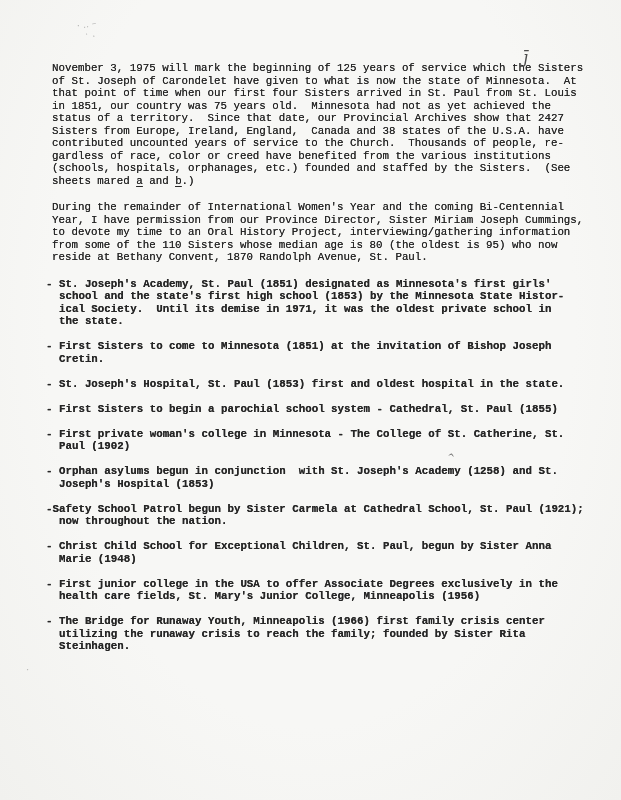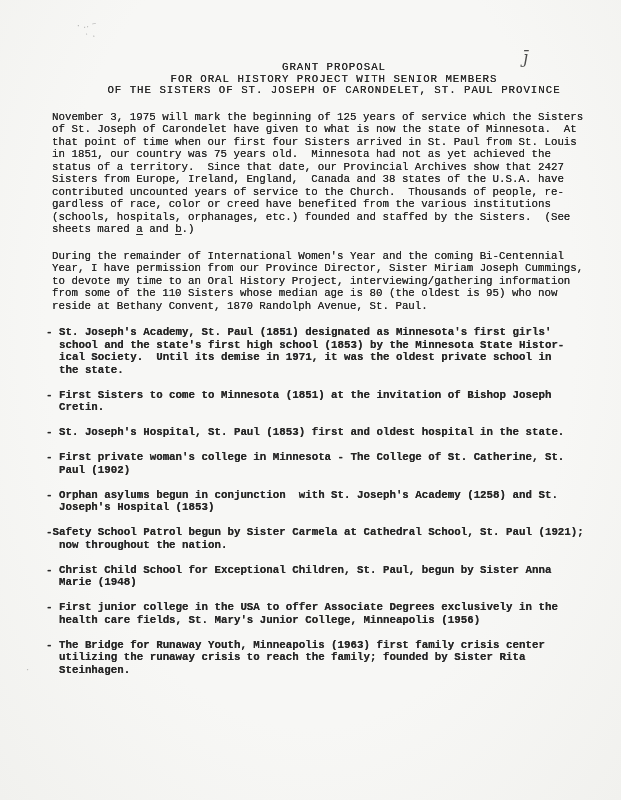--- a/index.html
+++ b/index.html
@@ -78,25 +78,20 @@
 <body>
 
 <div class="page">
 
   <div class="mark mark-tl">·‥–
  ˙·</div>
   <div class="mark mark-tr">j̄</div>
   <div class="mark mark-caret">^</div>
   <div class="mark mark-bl">·</div>
 
-  <header class="doc-header">
-    <div class="hline">GRANT PROPOSAL</div>
-    <div class="hline">FOR ORAL HISTORY PROJECT WITH SENIOR MEMBERS</div>
-    <div class="hline">OF THE SISTERS OF ST. JOSEPH OF CARONDELET, ST. PAUL PROVINCE</div>
-  </header>
 
   <div class="para"><span>November 3, 1975 will mark the beginning of 125 years of service which the Sisters
 of St. Joseph of Carondelet have given to what is now the state of Minnesota.  At
 that point of time when our first four Sisters arrived in St. Paul from St. Louis
 in 1851, our country was 75 years old.  Minnesota had not as yet achieved the
 status of a territory.  Since that date, our Provincial Archives show that 2427
 Sisters from Europe, Ireland, England,  Canada and 38 states of the U.S.A. have
 contributed uncounted years of service to the Church.  Thousands of people, re-
 gardless of race, color or creed have benefited from the various institutions
 (schools, hospitals, orphanages, etc.) founded and staffed by the Sisters.  (See
@@ -109,27 +104,28 @@
 reside at Bethany Convent, 1870 Randolph Avenue, St. Paul.</div>
 
 
   <div class="bullet">- St. Joseph's Academy, St. Paul (1851) designated as Minnesota's first girls'
   school and the state's first high school (1853) by the Minnesota State Histor-
   ical Society.  Until its demise in 1971, it was the oldest private school in
   the state.</div>
   <div class="bullet">- First Sisters to come to Minnesota (1851) at the invitation of Bishop Joseph
   Cretin.</div>
   <div class="bullet">- St. Joseph's Hospital, St. Paul (1853) first and oldest hospital in the state.</div>
+  <div class="bullet">- First Sisters to begin a parochial school system - Cathedral, St. Paul (1855)</div>
   <div class="bullet">- First private woman's college in Minnesota - The College of St. Catherine, St.
   Paul (1902)</div>
   <div class="bullet">- Orphan asylums begun in conjunction  with St. Joseph's Academy (1258) and St.
   Joseph's Hospital (1853)</div>
   <div class="bullet">-Safety School Patrol begun by Sister Carmela at Cathedral School, St. Paul (1921);
   now throughout the nation.</div>
   <div class="bullet">- Christ Child School for Exceptional Children, St. Paul, begun by Sister Anna
   Marie (1948)</div>
   <div class="bullet">- First junior college in the USA to offer Associate Degrees exclusively in the
   health care fields, St. Mary's Junior College, Minneapolis (1956)</div>
-  <div class="bullet">- The Bridge for Runaway Youth, Minneapolis (1963) first family crisis center
+  <div class="bullet">- The Bridge for Runaway Youth, Minneapolis (1966) first family crisis center
   utilizing the runaway crisis to reach the family; founded by Sister Rita
   Steinhagen.</div>
 
 </div>
 
 </body></html>

